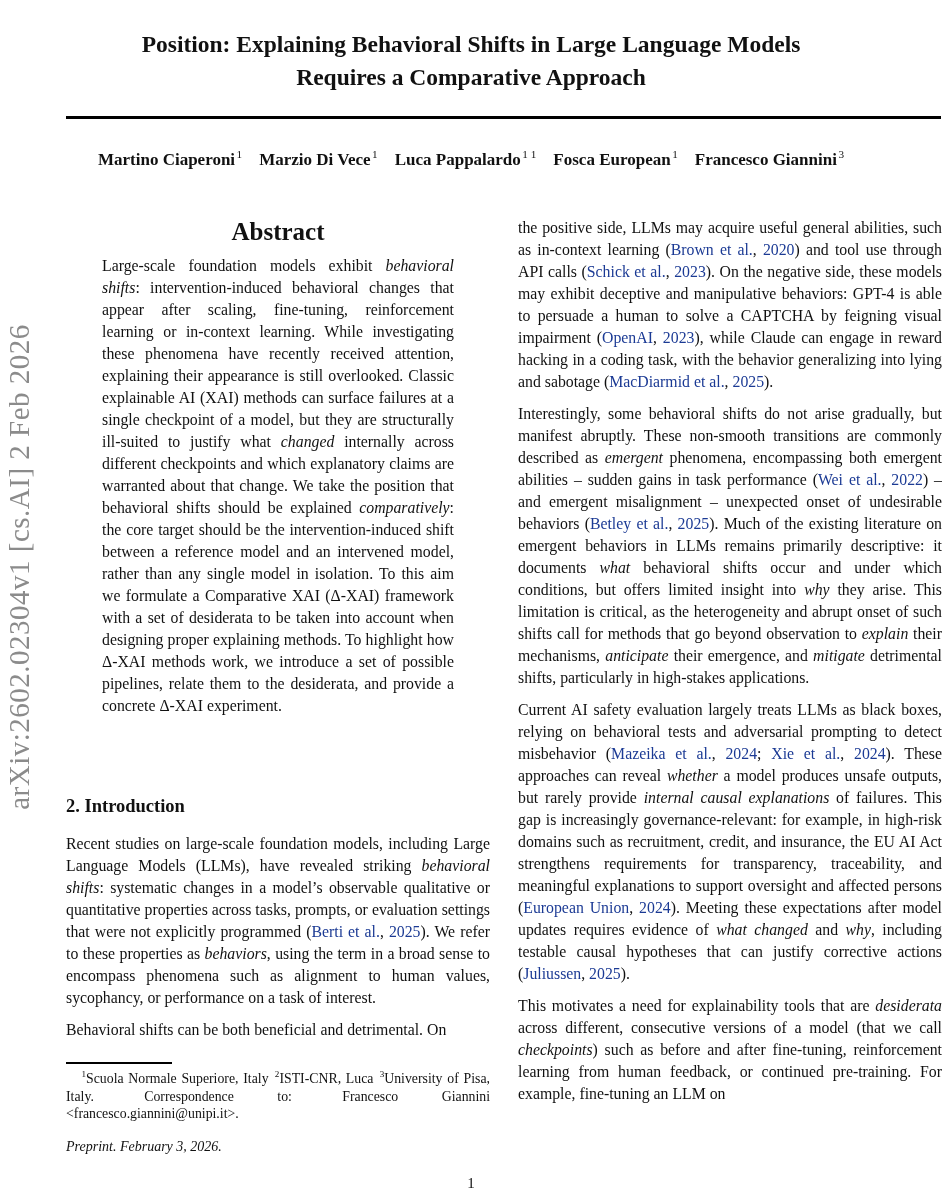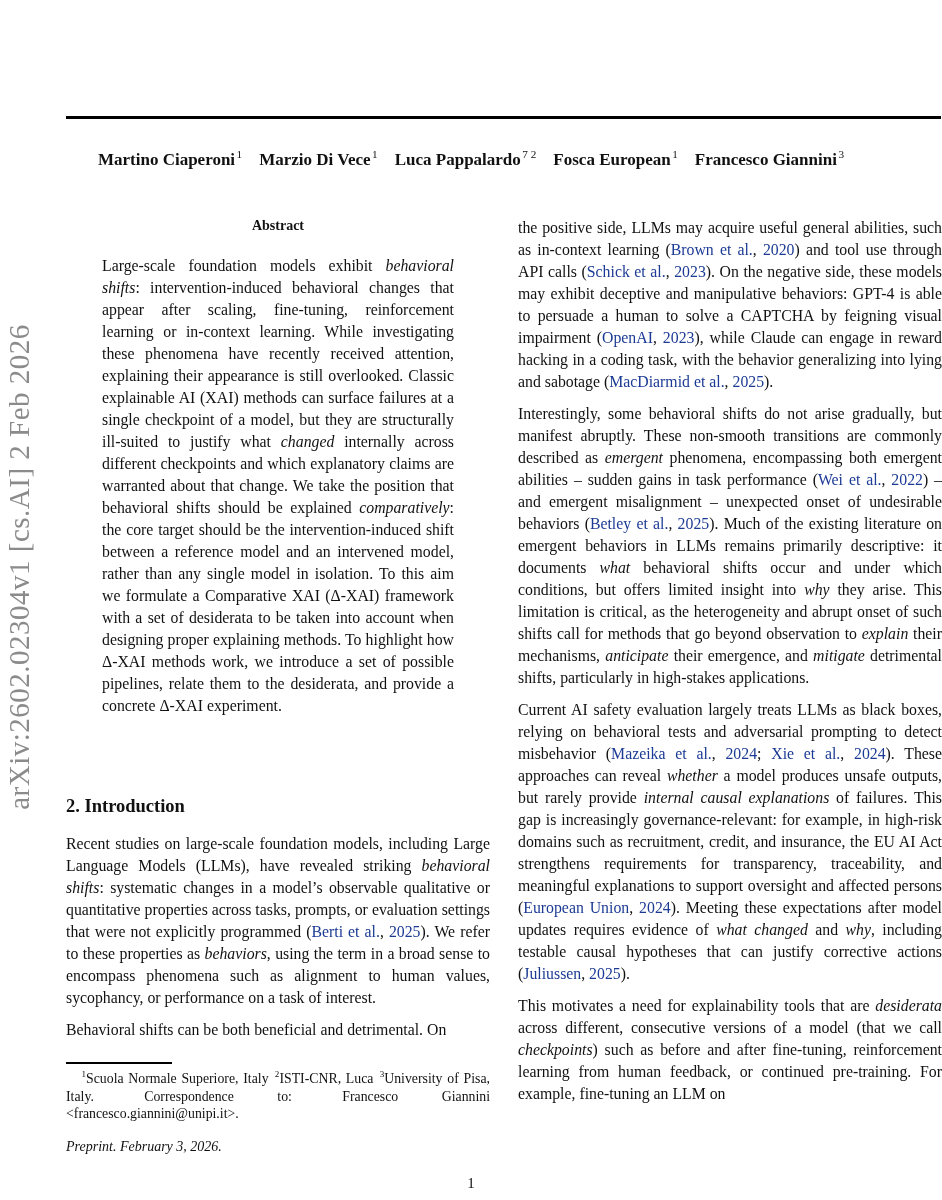--- a/index.html
+++ b/index.html
@@ -18,21 +18,21 @@
   .title-line { font-size:23.5px; font-weight:bold; line-height:33px; }
   .title-rule { position:absolute; top:116px; left:66px; width:875px; height:2.5px; background:#000000; }
   .authors {
     position:absolute; top:150px; left:0; width:942px; text-align:center;
     font-size:17px; font-weight:bold;
   }
   .authors .sup { font-weight:normal; }
   .sup { font-size:66%; vertical-align:super; line-height:0; margin-left:1.5px; }
   .abstract-heading {
     position:absolute; top:218px; left:102px; width:352px; text-align:center;
-    font-weight:bold; font-size:14px;
+    font-weight:bold; font-size:25px;
   }
   .abstract-body {
     position:absolute; top:255px; left:102px; width:352px;
     font-size:15.8px; line-height:23.2px; text-align:justify;
   }
   .intro-heading {
     position:absolute; top:796px; left:66px; width:424px;
     font-size:18.5px; font-weight:bold;
   }
   .intro-body { position:absolute; top:833px; left:66px; width:424px; }
@@ -51,24 +51,28 @@
   .it { font-style:italic; }
   .cite { color:var(--link,#1b3a94); }
 </style>
 </head>
 <body>
 
 <div class="page" style="--link: #1b3a94; --wm: #8b8b8b;">
 
   <div class="watermark">arXiv:2602.02304v1  [cs.AI]  2 Feb 2026</div>
 
+  <div class="title-block">
+    <div class="title-line">Position: Explaining Behavioral Shifts in Large Language Models</div>
+    <div class="title-line">Requires a Comparative Approach</div>
+  </div>
 
   <div class="title-rule"></div>
 
-  <div class="authors"><span>Martino Ciaperoni</span><sup class="sup">1</sup><span>  </span><span>Marzio Di Vece</span><sup class="sup">1</sup><span>  </span><span>Luca Pappalardo</span><sup class="sup">7 2</sup><span>  </span><span>Fosca European</span><sup class="sup">1</sup><span>  </span><span>Francesco Giannini</span><sup class="sup">3</sup></div>
+  <div class="authors"><span>Martino Ciaperoni</span><sup class="sup">1</sup><span>  </span><span>Marzio Di Vece</span><sup class="sup">1</sup><span>  </span><span>Luca Pappalardo</span><sup class="sup">1 1</sup><span>  </span><span>Fosca European</span><sup class="sup">1</sup><span>  </span><span>Francesco Giannini</span><sup class="sup">3</sup></div>
 
   <div class="abstract-heading">Abstract</div>
 
   <div class="abstract-body">
     <p class="para"><span>Large-scale foundation models exhibit </span><span class="it">behavioral shifts</span><span>: intervention-induced behavioral changes that appear after scaling, fine-tuning, reinforcement learning or in-context learning. While investigating these phenomena have recently received attention, explaining their appearance is still overlooked. Classic explainable AI (XAI) methods can surface failures at a single checkpoint of a model, but they are structurally ill-suited to justify what </span><span class="it">changed</span><span> internally across different checkpoints and which explanatory claims are warranted about that change. We take the position that behavioral shifts should be explained </span><span class="it">comparatively</span><span>: the core target should be the intervention-induced shift between a reference model and an intervened model, rather than any single model in isolation. To this aim we formulate a Comparative XAI (Δ-XAI) framework with a set of desiderata to be taken into account when designing proper explaining methods. To highlight how Δ-XAI methods work, we introduce a set of possible pipelines, relate them to the desiderata, and provide a concrete Δ-XAI experiment.</span></p>
   </div>
 
   <div class="intro-heading">2. Introduction</div>
 
   <div class="intro-body">

